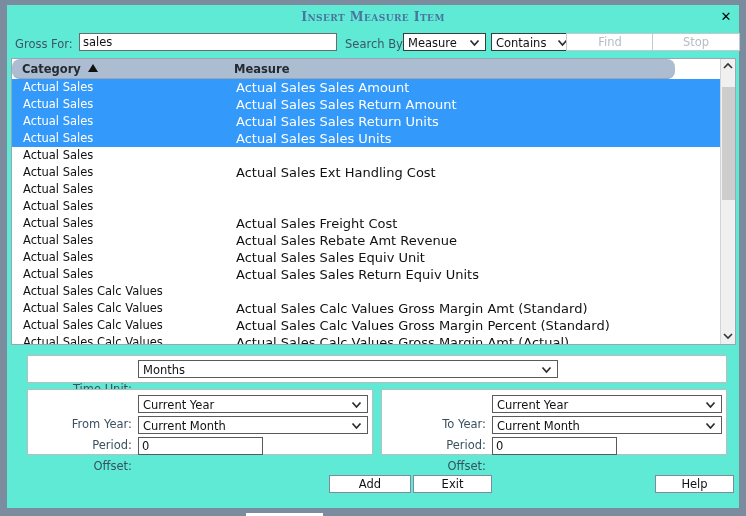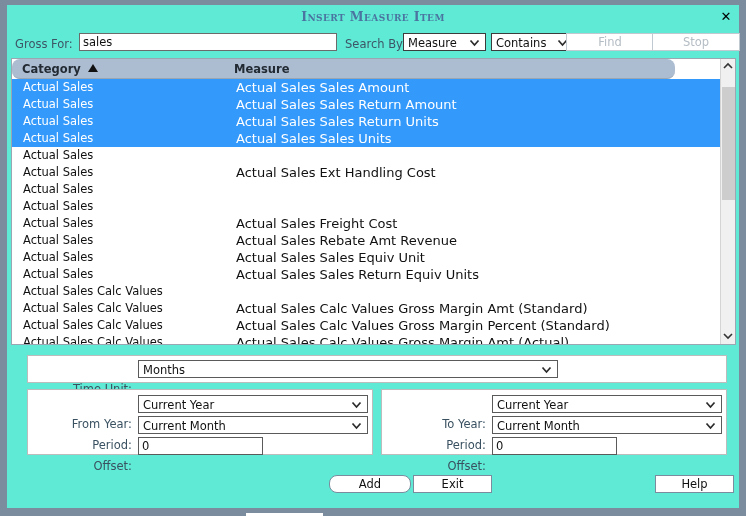--- a/index.html
+++ b/index.html
@@ -339,21 +339,21 @@
     border: 1px solid #7a8c9e;
     background: #ffffff;
     font-family: "DejaVu Sans", sans-serif;
     font-size: 11.5px;
     color: #111111;
     text-align: center;
     line-height: 16px;
     cursor: pointer;
   }
   #ok-button   { left: 238px; top: 6px; width: 79px; margin-top: 37px; }
-  #add-button  { left: 322px; top: 6px; width: 82px; border-radius: 8px; }
+  #add-button  { left: 322px; top: 6px; width: 82px; }
   #exit-button { left: 406px; top: 6px; width: 79px; }
   #help-button { left: 648px; top: 6px; width: 79px; }
 </style>
 </head>
 <body>
 
 <div id="window">
   <div id="window-inner">
 
     <div id="titlebar">

